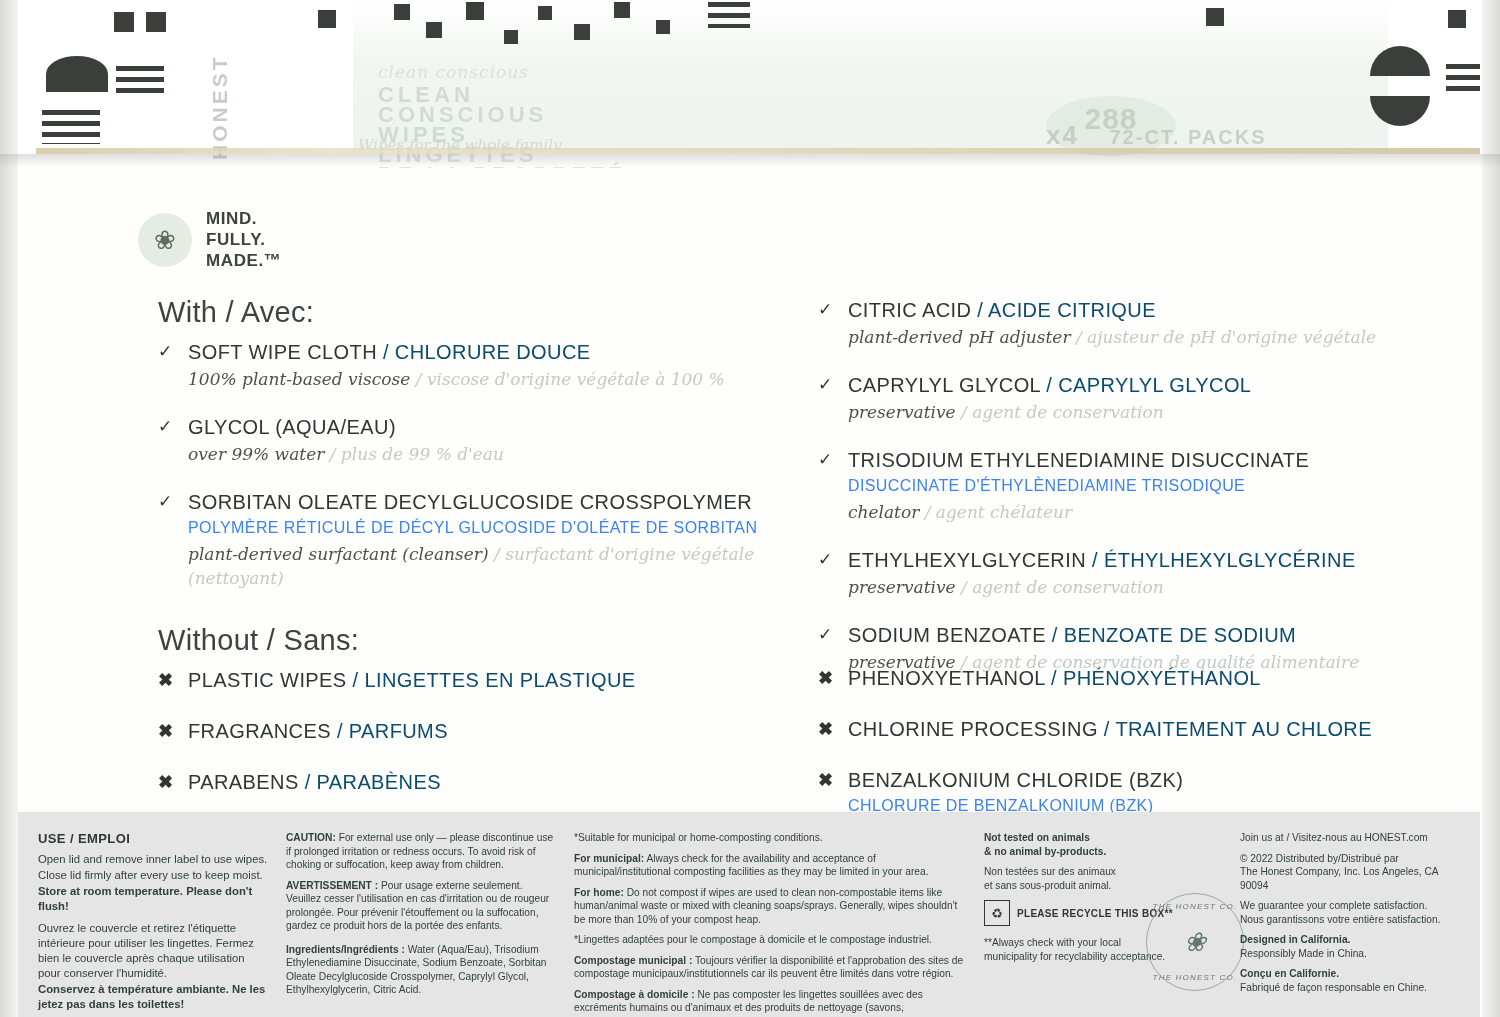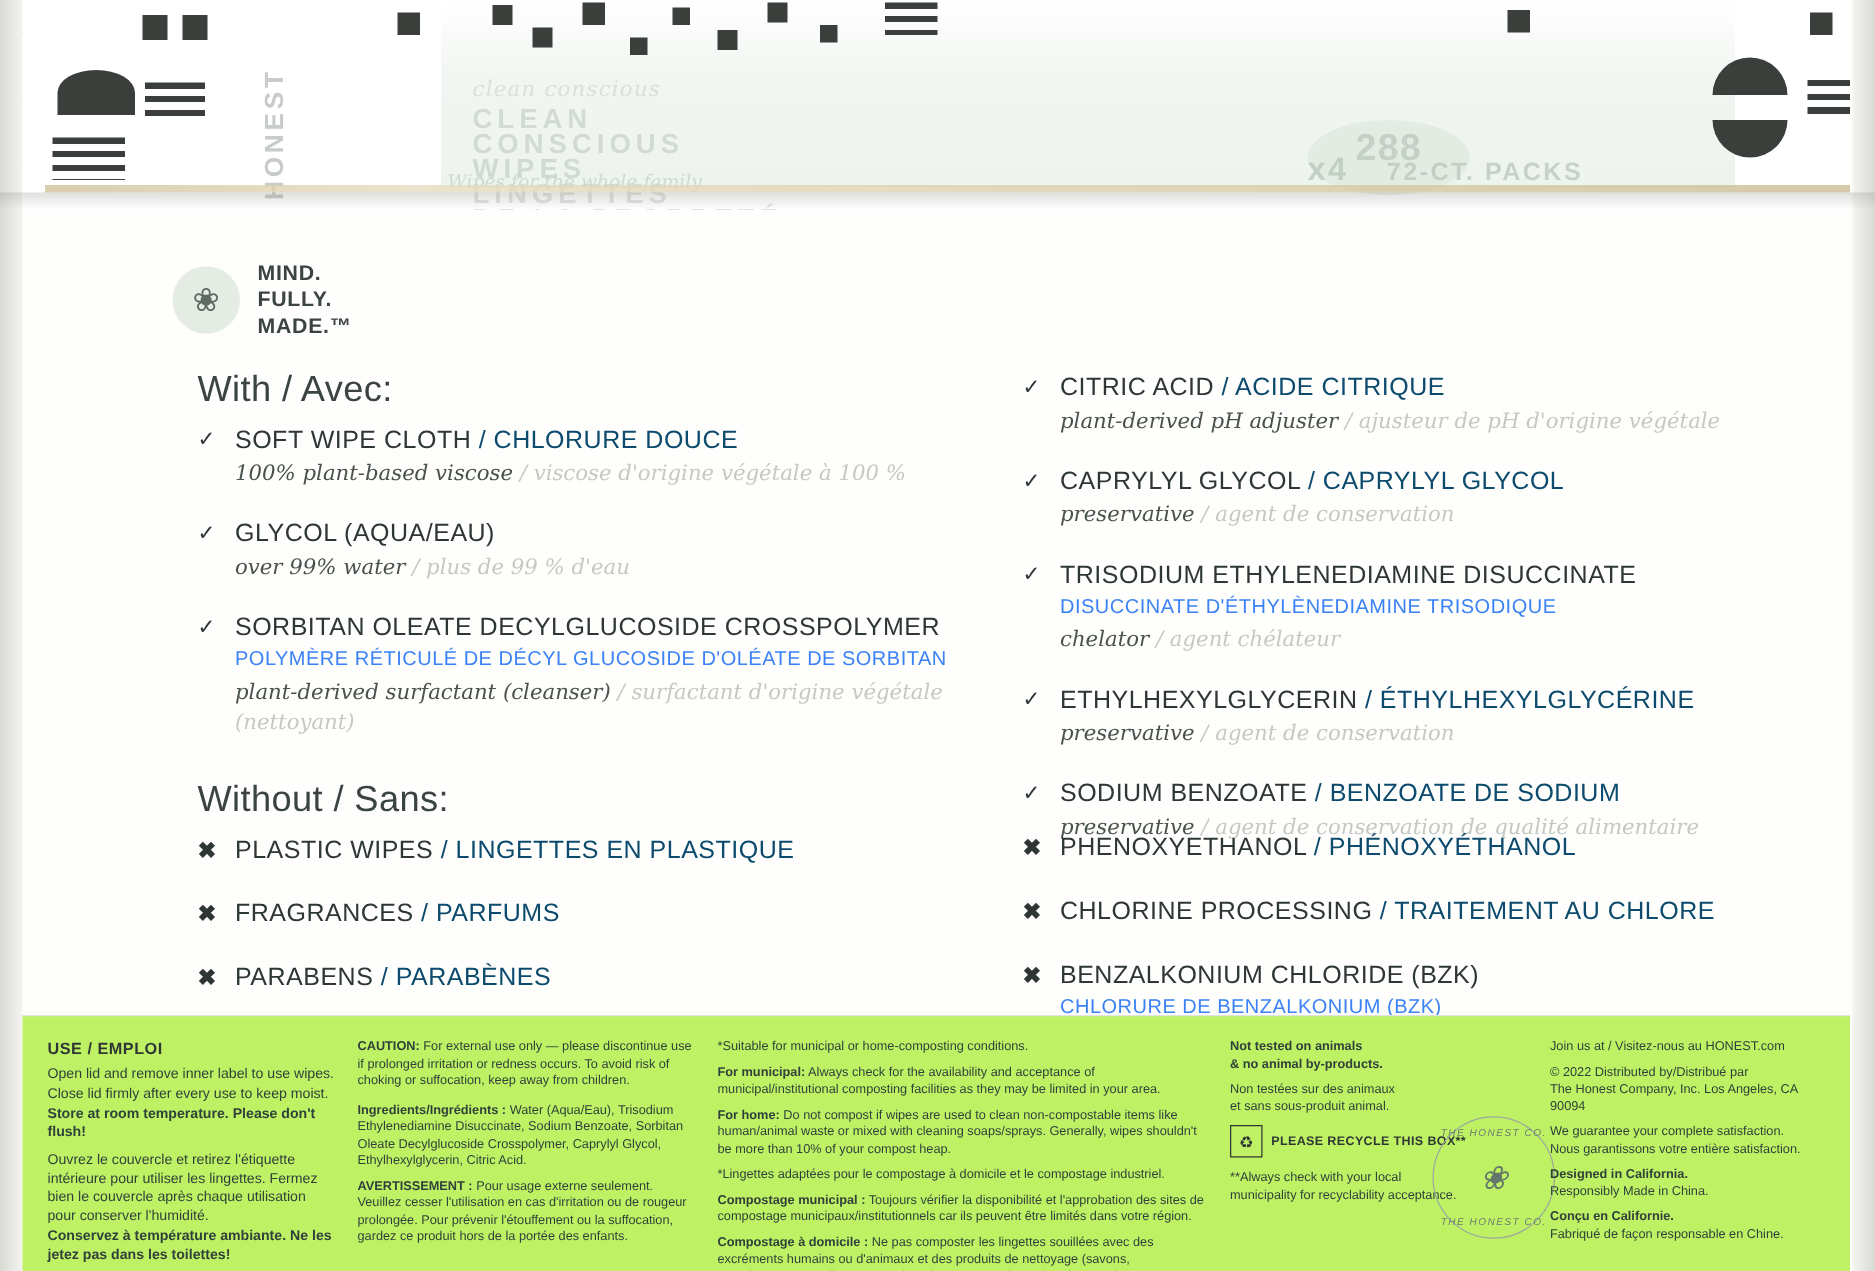--- a/index.html
+++ b/index.html
@@ -224,21 +224,21 @@
     letter-spacing: .4px;
     line-height: 25px;
   }
   .item.spaced { margin-bottom: 24px; }
 
   
   .footer {
     position: absolute;
     left: 18px; top: 812px;
     width: 1462px; height: 205px;
-    background: #bef264;
+    background: #e5e5e5;
     border-top: 1px solid #e3e4df;
   }
   .fcol { position: absolute; top: 18px; color: #2f3734; }
   .fcol h4 {
     margin: 0 0 6px 0;
     font-size: 13px;
     font-weight: bold;
     letter-spacing: .4px;
   }
   .fcol p {
@@ -538,27 +538,27 @@
       <p class="b">Store at room temperature. Please don't flush!</p>
       <p style="margin-bottom:1px;">Ouvrez le couvercle et retirez l'étiquette intérieure pour utiliser les lingettes. Fermez bien le couvercle après chaque utilisation pour conserver l'humidité.</p>
       <p class="b">Conservez à température ambiante. Ne les jetez pas dans les toilettes!</p>
     </div>
 
     <div class="fcol fcol-caut">
       <p class="small">
         <span class="b">CAUTION:</span>
         <span>For external use only — please discontinue use if prolonged irritation or redness occurs. To avoid risk of choking or suffocation, keep away from children.</span>
       </p>
+      <p class="small">
+        <span class="b">AVERTISSEMENT :</span>
+        <span>Pour usage externe seulement. Veuillez cesser l'utilisation en cas d'irritation ou de rougeur prolongée. Pour prévenir l'étouffement ou la suffocation, gardez ce produit hors de la portée des enfants.</span>
+      </p>
       <p class="small" style="margin-top:10px;">
         <span class="b">Ingredients/Ingrédients :</span>
         <span>Water (Aqua/Eau), Trisodium Ethylenediamine Disuccinate, Sodium Benzoate, Sorbitan Oleate Decylglucoside Crosspolymer, Caprylyl Glycol, Ethylhexylglycerin, Citric Acid.</span>
-      </p>
-      <p class="small">
-        <span class="b">AVERTISSEMENT :</span>
-        <span>Pour usage externe seulement. Veuillez cesser l'utilisation en cas d'irritation ou de rougeur prolongée. Pour prévenir l'étouffement ou la suffocation, gardez ce produit hors de la portée des enfants.</span>
       </p>
     </div>
 
     <div class="fcol fcol-comp">
       <p class="small">*Suitable for municipal or home-composting conditions.</p>
       <p class="small">
         <span class="b">For municipal:</span>
         <span>Always check for the availability and acceptance of municipal/institutional composting facilities as they may be limited in your area.</span>
       </p>
       <p class="small">

